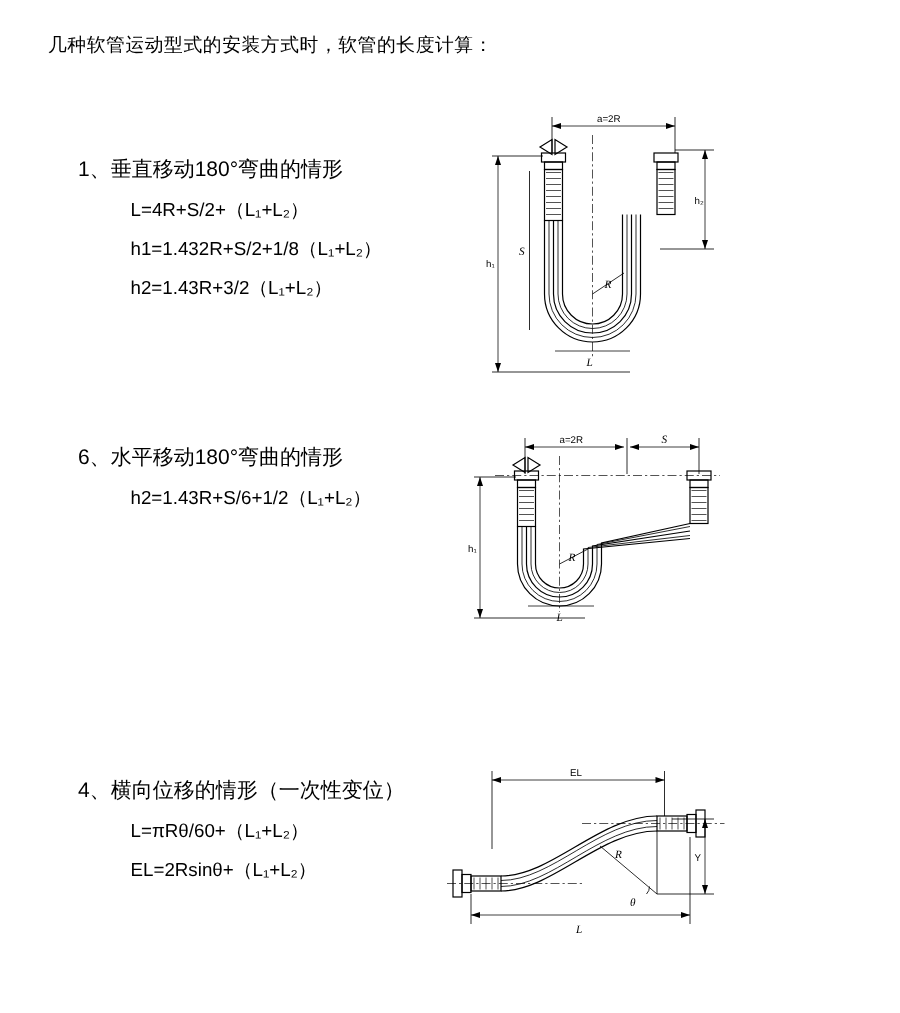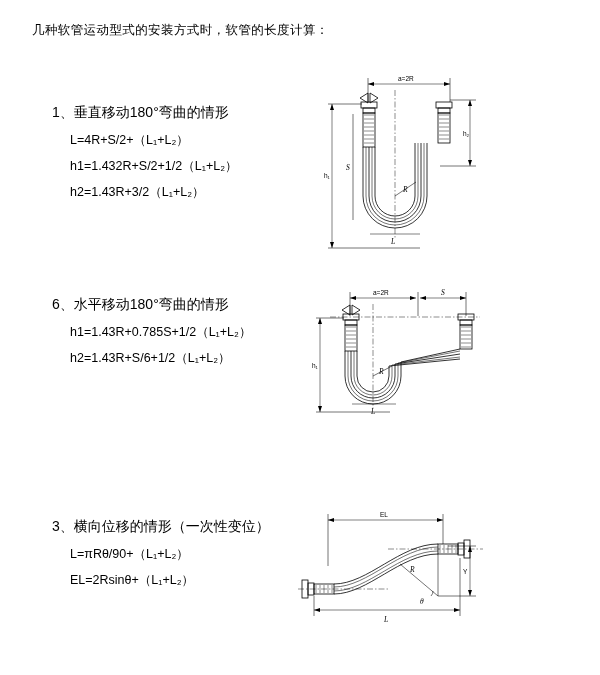--- a/index.html
+++ b/index.html
@@ -44,21 +44,21 @@
     width: 250px;
   }
   .sec-title {
     font-size: 14px;
     white-space: nowrap;
     margin-bottom: 10px;
   }
   .formula {
     font-size: 12.5px;
     white-space: nowrap;
-    margin-left: 18px;
+    margin-left: 35px;
     margin-bottom: 9px;
   }
 
   .fig {
     position: absolute;
   }
   .fig1 { left: 300px; top: -34px; }
   .fig2 { left: 300px; top: -16px; }
   .fig3 { left: 288px; top: -14px; }
 
@@ -76,21 +76,21 @@
 <body>
 
 <div class="page">
 
   <div class="heading">几种软管运动型式的安装方式时，软管的长度计算：</div>
 
   <div class="section sec1">
     <div class="text-col">
       <div class="sec-title">1、垂直移动180°弯曲的情形</div>
       <div class="formula">L=4R+S/2+（L₁+L₂）</div>
-      <div class="formula">h1=1.432R+S/2+1/2（L₁+L₂）</div>
+      <div class="formula">h1=1.432R+S/2+1/8（L₁+L₂）</div>
       <div class="formula">h2=1.43R+3/2（L₁+L₂）</div>
     </div>
 
     <div class="fig fig1">
       <svg width="190" height="210" viewBox="0 0 190 210">
 
         <line class="dim" x1="68" y1="14" x2="150" y2="14"></line>
         <path class="fillblk" d="M68,14 l6,-2 l0,4 z"></path>
         <path class="fillblk" d="M150,14 l-6,-2 l0,4 z"></path>
         <line class="thin" x1="68" y1="8" x2="68" y2="32"></line>
@@ -158,21 +158,20 @@
 
         <line class="thin" x1="53" y1="44" x2="53" y2="150"></line>
         <text class="lbl-it" x="46" y="100">S</text>
       </svg>
     </div>
   </div>
 
   <div class="section sec2">
     <div class="text-col">
       <div class="sec-title">6、水平移动180°弯曲的情形</div>
-      <div class="formula">h1=1.43R+0.785S+1/2（L₁+L₂）</div>
       <div class="formula">h2=1.43R+S/6+1/2（L₁+L₂）</div>
     </div>
 
     <div class="fig fig2">
       <svg width="200" height="160" viewBox="0 0 200 160">
 
         <line class="dim" x1="50" y1="18" x2="116" y2="18"></line>
         <path class="fillblk" d="M50,18 l6,-2 l0,4 z"></path>
         <path class="fillblk" d="M116,18 l-6,-2 l0,4 z"></path>
         <line class="dim" x1="120" y1="18" x2="166" y2="18"></line>
@@ -230,22 +229,22 @@
         <text class="lbl-it" x="79" y="94">R</text>
 
         <line class="dim" x1="52" y1="124" x2="96" y2="124"></line>
         <text class="lbl-it" x="71" y="134">L</text>
       </svg>
     </div>
   </div>
 
   <div class="section sec3">
     <div class="text-col">
-      <div class="sec-title">3、横向位移的情形（一次性变位）</div>
-      <div class="formula">L=πRθ/90+（L₁+L₂）</div>
+      <div class="sec-title">4、横向位移的情形（一次性变位）</div>
+      <div class="formula">L=πRθ/60+（L₁+L₂）</div>
       <div class="formula">EL=2Rsinθ+（L₁+L₂）</div>
     </div>
 
     <div class="fig fig3">
       <svg width="210" height="130" viewBox="0 0 210 130">
 
         <line class="dim" x1="40" y1="16" x2="155" y2="16"></line>
         <path class="fillblk" d="M40,16 l6,-2 l0,4 z"></path>
         <path class="fillblk" d="M155,16 l-6,-2 l0,4 z"></path>
         <line class="thin" x1="40" y1="10" x2="40" y2="62"></line>

